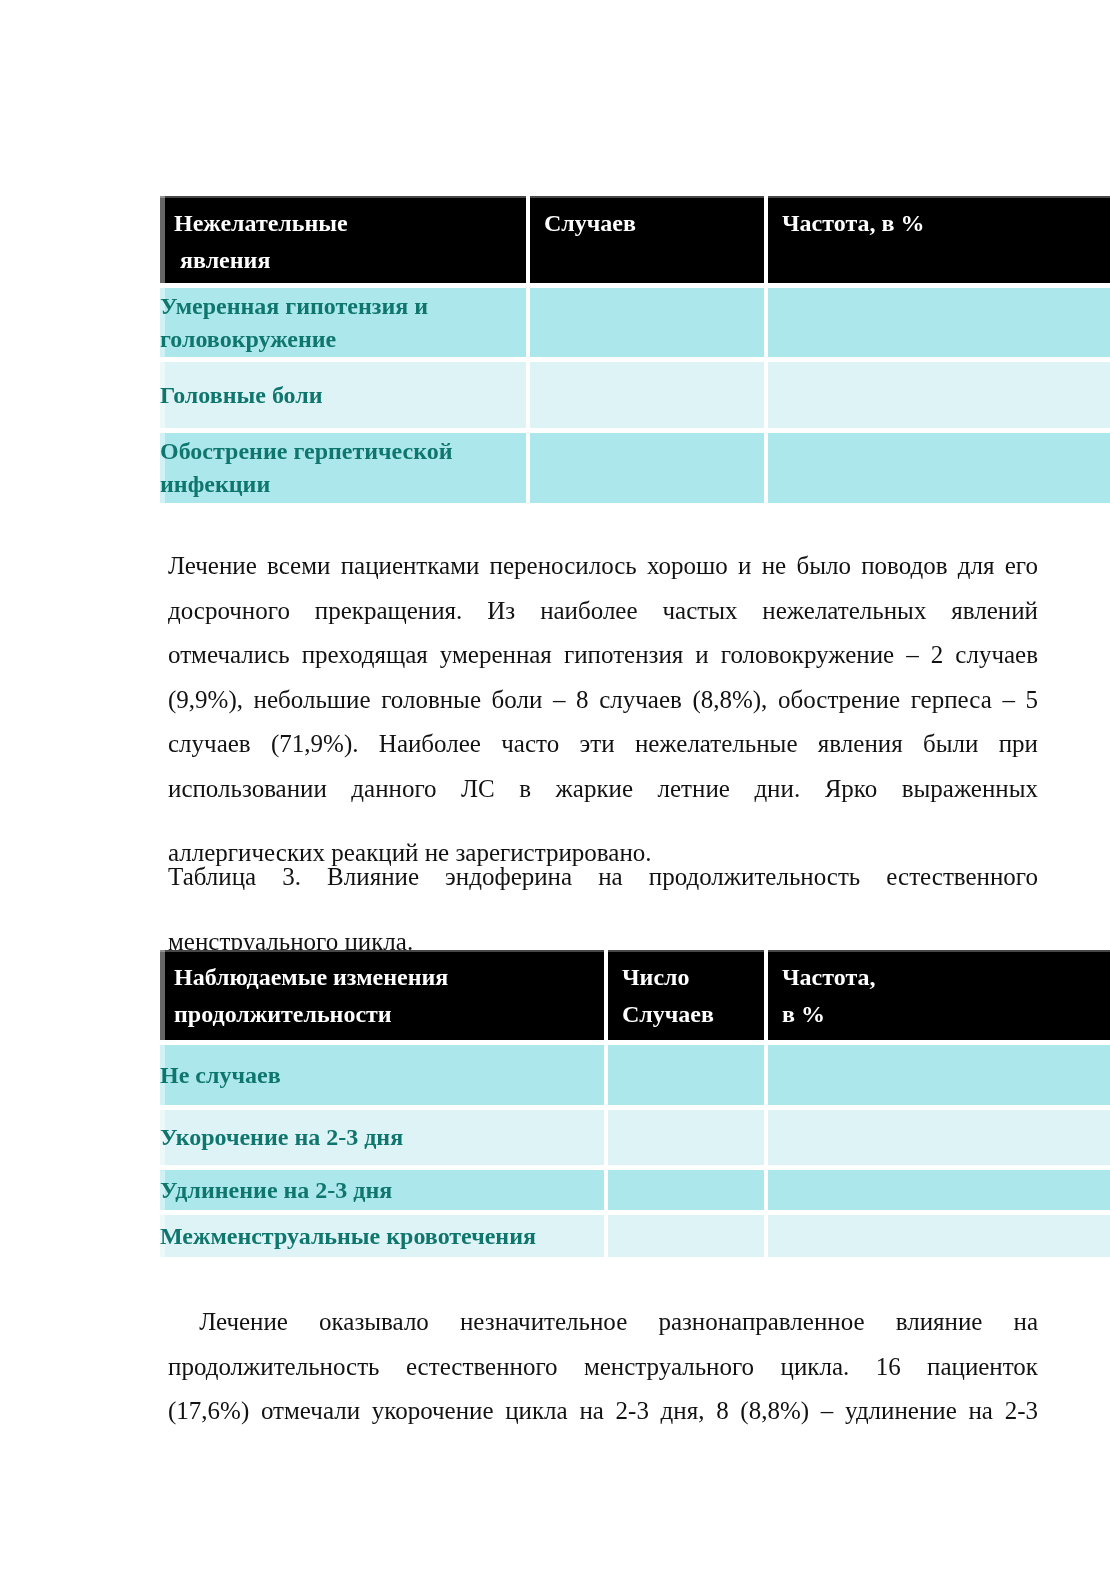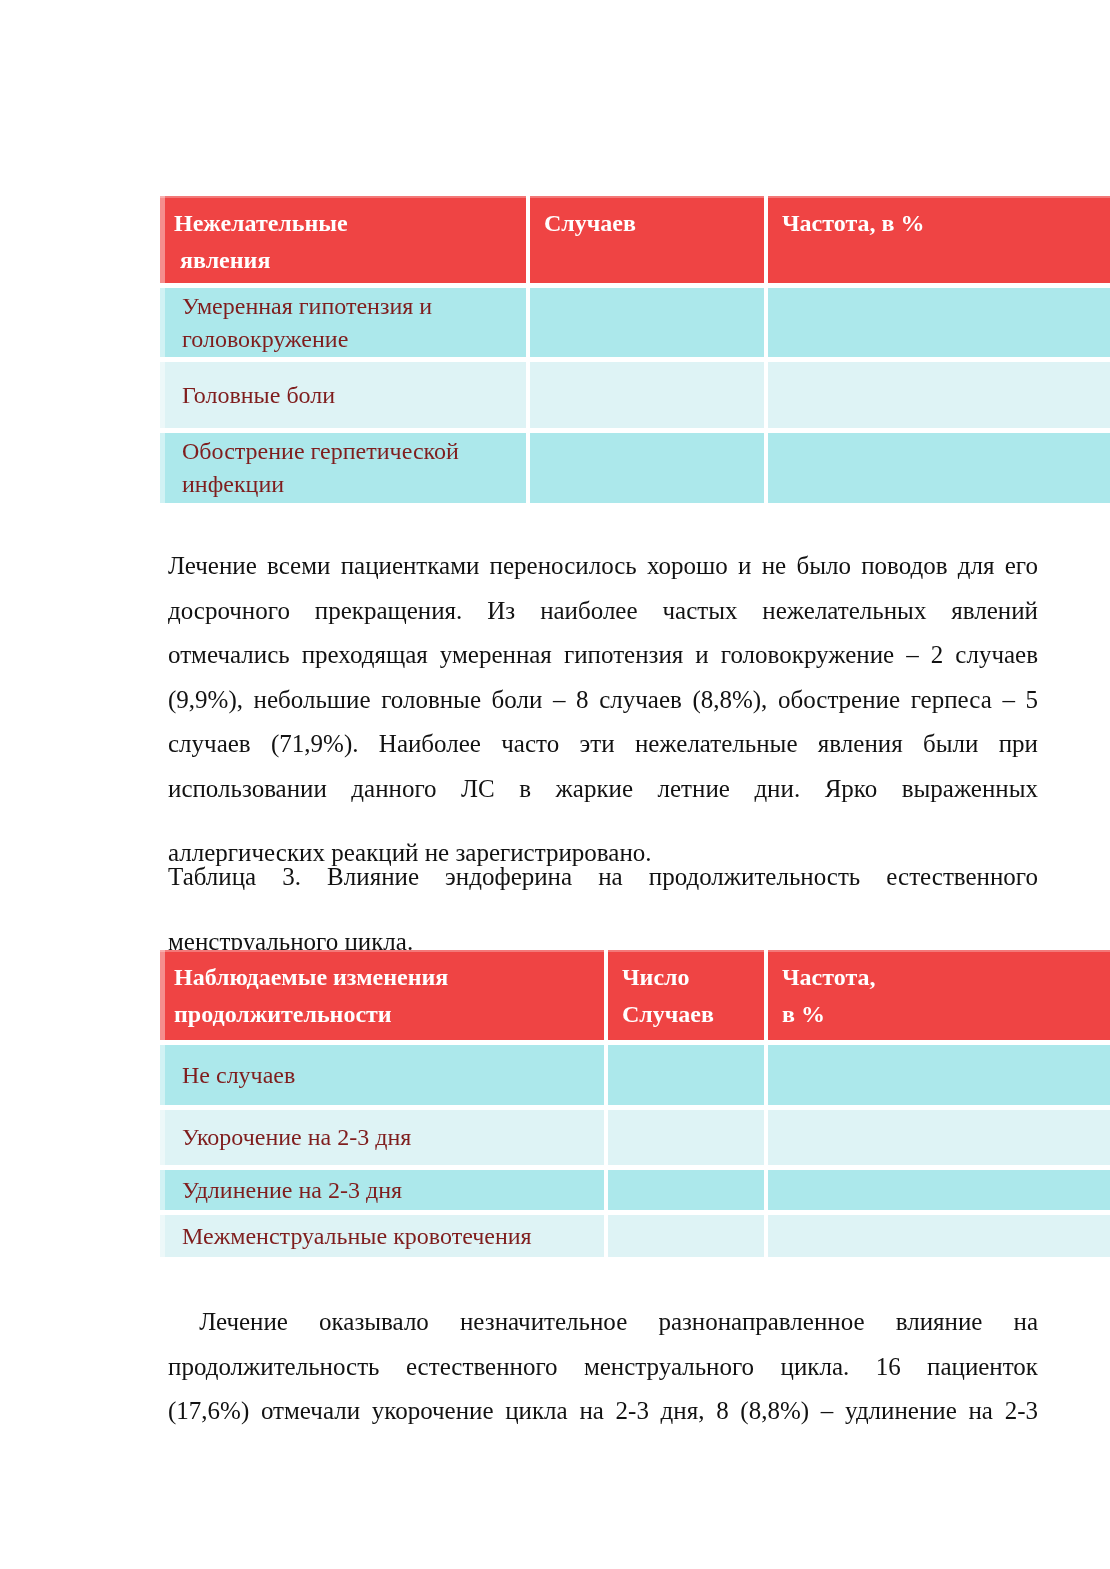--- a/index.html
+++ b/index.html
@@ -25,40 +25,41 @@
     top: 196px;
     grid-template-columns: 366px 234px auto;
     grid-template-rows: 87px 69px 66px 70px;
   }
   .t2 {
     top: 950px;
     grid-template-columns: 444px 156px auto;
     grid-template-rows: 90px 60px 55px 40px 42px;
   }
   .th {
-    background: #ef4444;
+    background: #000000;
     color: #ffffff;
     font-weight: bold;
     font-size: 24px;
     line-height: 37px;
     padding: 9px 14px 0 14px;
     white-space: pre-wrap;
     box-shadow: inset 0 2px 0 rgba(255,255,255,0.28);
   }
   .th.edge {
     box-shadow: inset 5px 0 0 rgba(255,255,255,0.40), inset 0 2px 0 rgba(255,255,255,0.28);
   }
   .td {
     font-size: 24px;
     line-height: 33px;
-    color: #7f1d1d;
-    padding-left: 22px;
+    color: #0f766e;
+    padding-left: 0;
     padding-right: 10px;
     display: flex;
     align-items: center;
+    font-weight: bold;
   }
   .td.edge { box-shadow: inset 5px 0 0 rgba(255,255,255,0.45); }
   .td.dark  { background: #ACE8EB; }
   .td.light { background: #DEF3F5; }
 
   
   .para {
     position: absolute;
     left: 168px;
     width: 870px;

